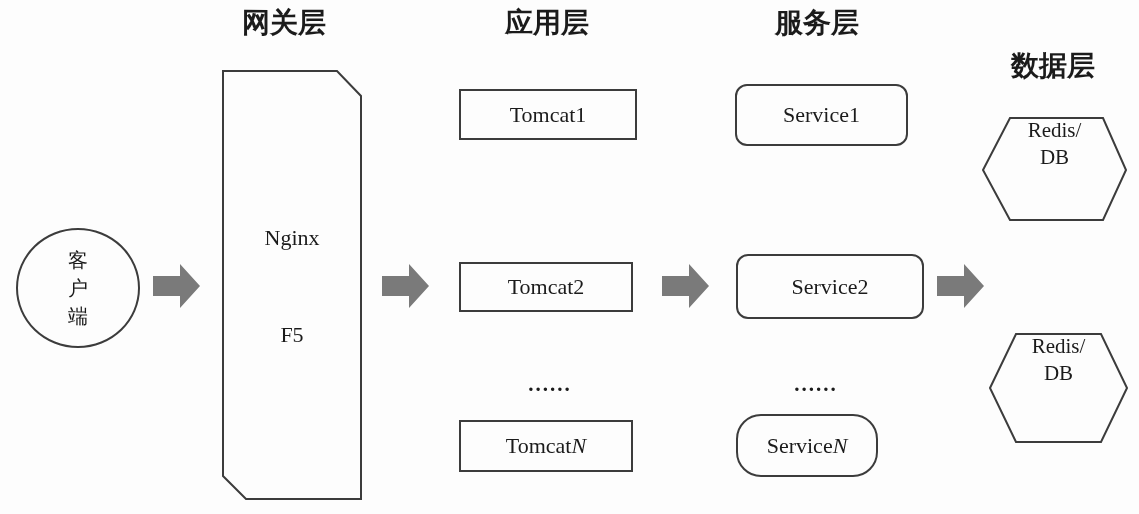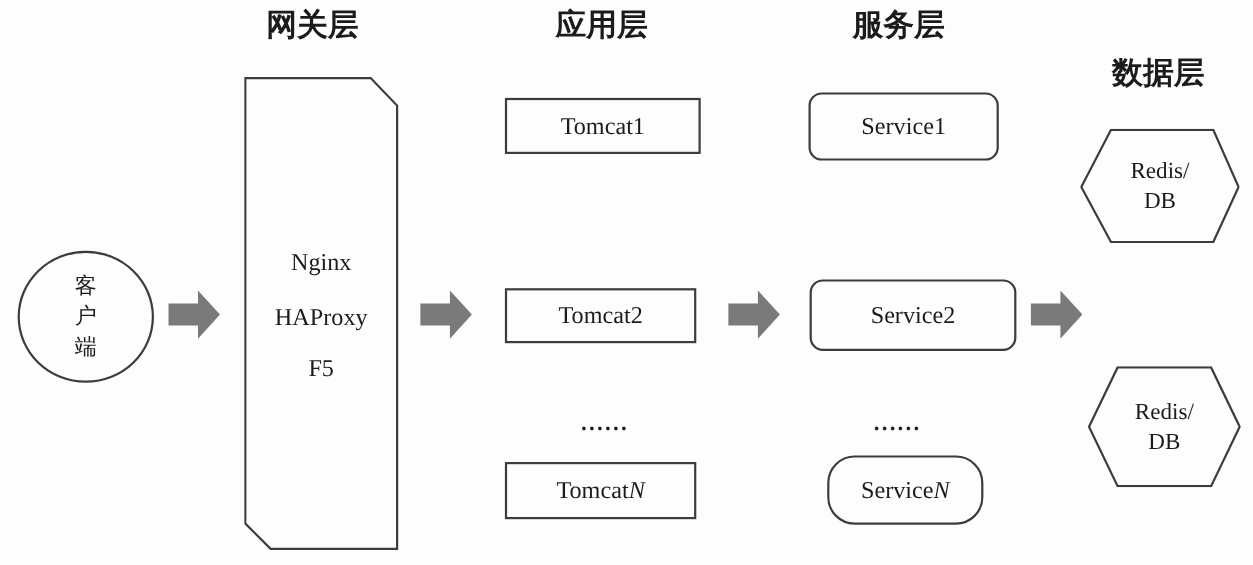--- a/index.html
+++ b/index.html
@@ -58,21 +58,21 @@
     width: 138px;
     text-align: center;
     font-size: 22px;
     line-height: 28px;
   }
   .hex-label {
     position: absolute;
     display: flex;
     flex-direction: column;
     align-items: center;
-    justify-content: center;
+    justify-content: flex-start;
     text-align: center;
     font-size: 21px;
     line-height: 27px;
   }
   .dots {
     position: absolute;
     transform: translateX(-50%);
     font-weight: bold;
     font-size: 21px;
     letter-spacing: 2px;
@@ -107,21 +107,20 @@
     <polygon class="arrow-shape" points="0,12 27,12 27,0 47,22 27,44 27,32 0,32"></polygon>
   </svg>
   <svg class="shape-svg" style="left:937px; top:264px;" width="47" height="44" viewBox="0 0 47 44">
     <polygon class="arrow-shape" points="0,12 27,12 27,0 47,22 27,44 27,32 0,32"></polygon>
   </svg>
 
   <svg class="shape-svg" style="left:222px; top:70px;" width="141" height="431" viewBox="0 0 141 431">
     <polygon class="outline-shape" points="1,1 115,1 139,26 139,429 24,429 1,406"></polygon>
   </svg>
   <div class="gw-label" style="top:224px;">Nginx</div>
-  <div class="gw-label" style="top:274px;">HAProxy</div>
   <div class="gw-label" style="top:321px;">F5</div>
 
   <div class="node-box" style="left:459px; top:89px; width:178px; height:51px;align-items:center;">
     <span>Tomcat1</span>
   </div>
   <div class="node-box" style="left:459px; top:262px; width:174px; height:50px;">
     <span>Tomcat2</span>
   </div>
   <div class="dots" style="left:550px; top:374px;">......</div>
   <div class="node-box" style="left:459px; top:420px; width:174px; height:52px;">
@@ -129,21 +128,21 @@
       <span class="italic-n">N</span>
   </div>
 
   <div class="node-box rounded" style="left:735px; top:84px; width:173px; height:62px;justify-content:center;">
     <span>Service1</span>
   </div>
   <div class="node-box rounded" style="left:736px; top:254px; width:188px; height:65px;">
     <span>Service2</span>
   </div>
   <div class="dots" style="left:816px; top:374px;">......</div>
-  <div class="node-box rounded" style="left:752px; top:414px; width:142px; height:63px;border-radius:25px;">
+  <div class="node-box rounded" style="left:736px; top:414px; width:142px; height:63px;border-radius:25px;">
     <span>Service</span>
       <span class="italic-n">N</span>
   </div>
 
   <svg class="shape-svg" style="left:982px; top:117px;" width="145" height="104" viewBox="0 0 145 104">
     <polygon class="outline-shape" points="1,53 28,1 121,1 144,53 121,103 28,103"></polygon>
   </svg>
   <div class="hex-label" style="left:982px; top:117px; width:145px; height:104px;">
     <span>Redis/</span>
     <span>DB</span>

